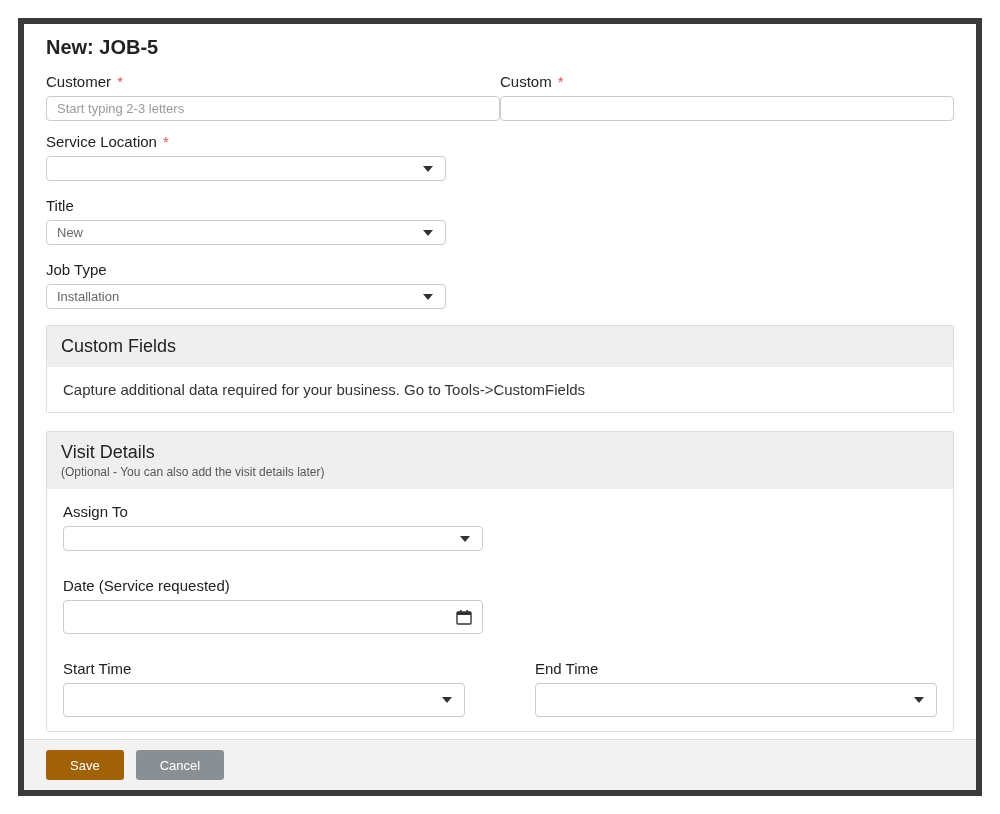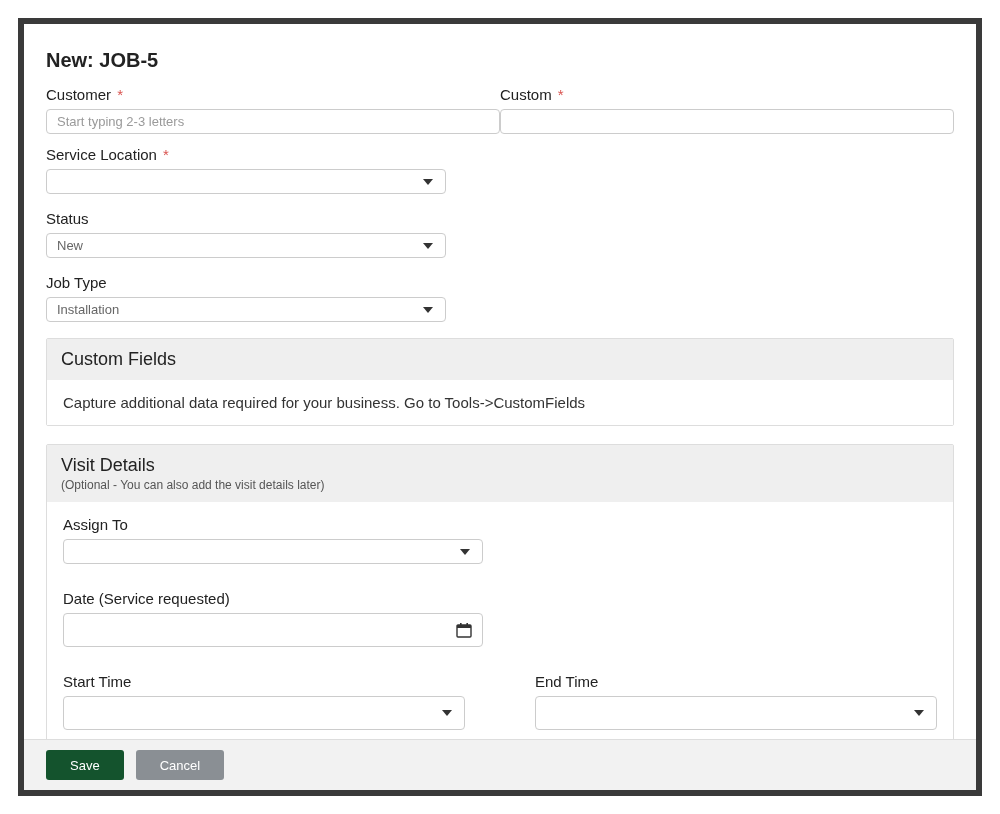--- a/index.html
+++ b/index.html
@@ -20,21 +20,21 @@
     flex-direction: column;
   }
   .scroll-body {
     flex: 1 1 auto;
     overflow: hidden;
     padding: 10px 22px 0 22px;
   }
   h2.page-title {
     font-size: 20px;
     font-weight: 700;
-    margin: 15px 0 14px 0;
+    margin: 2px 0 14px 0;
     color: #222;
   }
   .row { display: flex; }
   .col { flex: 1; }
   .field { margin-bottom: 16px; }
   .lbl {
     font-size: 15px;
     color: #222;
     margin-bottom: 6px;
     display: block;
@@ -120,21 +120,21 @@
   }
   .btn {
     height: 30px;
     padding: 0 24px;
     border: none;
     border-radius: 3px;
     font-size: 13px;
     cursor: pointer;
     color: #fff;
   }
-  .btn-save { background: #14532d; }
+  .btn-save { background: #a16207; }
   .btn-cancel { background: #8a8f94; }
 </style>
 </head>
 <body>
 
 <div class="frame">
   <div class="scroll-body">
 
     <h2 class="page-title">New: JOB-5</h2>
 
@@ -160,21 +160,21 @@
         <span>Service Location</span>
         <span class="req">*</span>
       </div>
       <div class="select-box">
         <span></span>
         <span class="caret"></span>
       </div>
     </div>
 
     <div class="field half">
-      <div class="lbl">Status</div>
+      <div class="lbl">Title</div>
       <div class="select-box">
         <span>New</span>
         <span class="caret"></span>
       </div>
     </div>
 
     <div class="field half">
       <div class="lbl">Job Type</div>
       <div class="select-box">
         <span>Installation</span>

